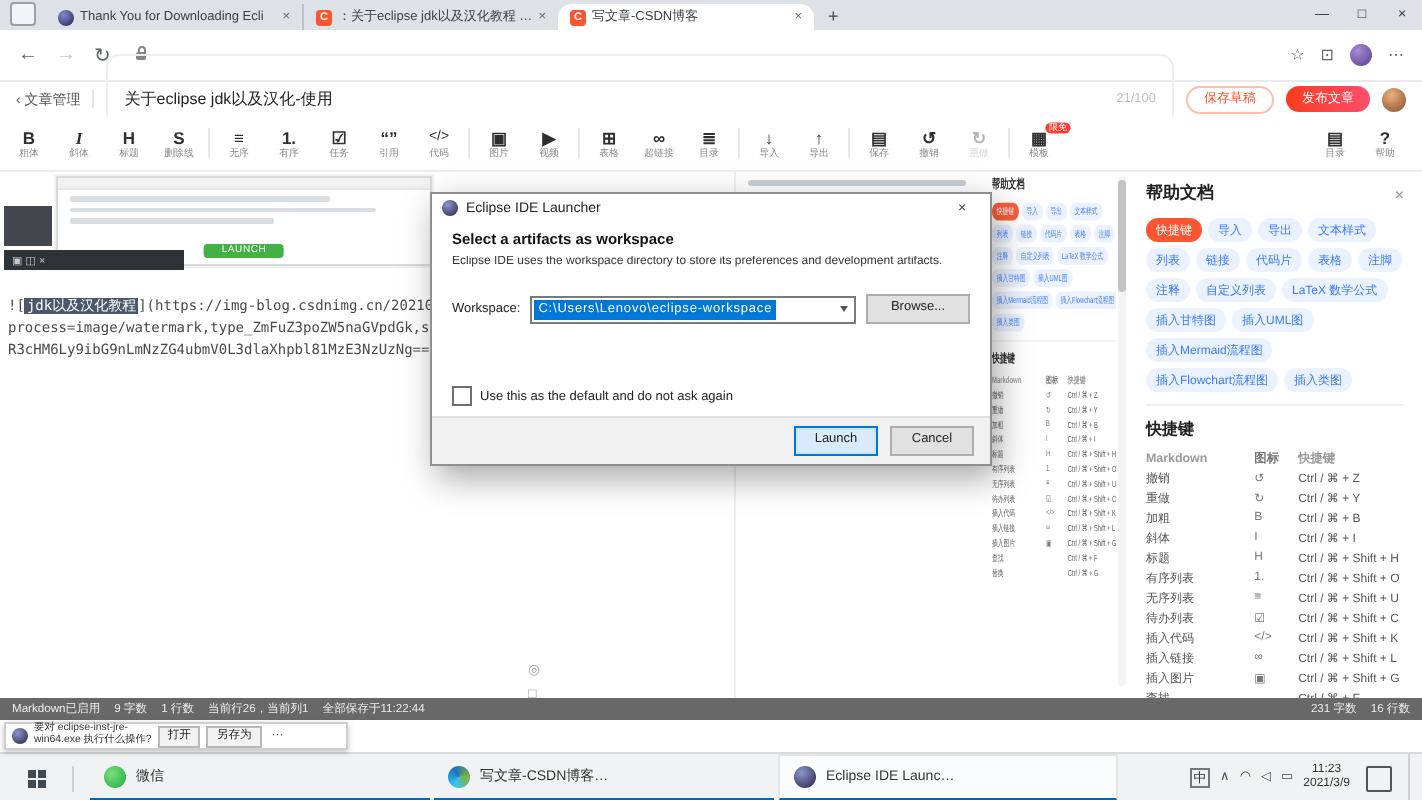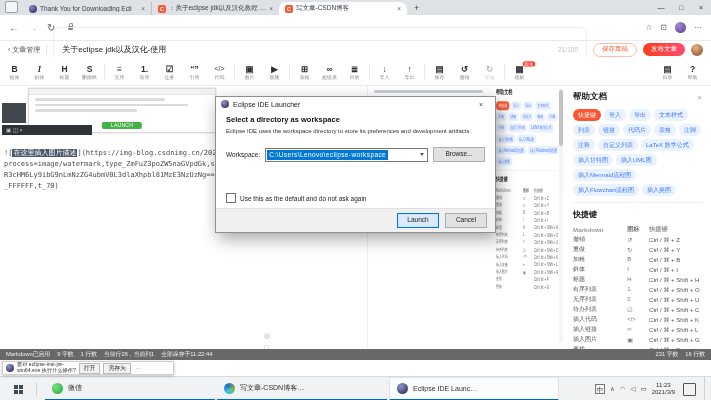--- a/index.html
+++ b/index.html
@@ -342,24 +342,23 @@
         <div class="shot">
           <div class="shot-bar"></div>
           <div class="sk" style="width:70%"></div>
           <div class="sk" style="width:82%"></div>
           <div class="sk" style="width:55%"></div>
           <span class="launch">LAUNCH</span>
         </div>
         <div class="img-bar">▣ ◫ ×</div>
       </div>
       <div id="md-lines">
-          <div class="md-line">![<span class="sel">在这里插入图片描述</span>](https://img-blog.csdnimg.cn/20210309112</div>
+          <div class="md-line">![<span class="sel">jdk以及汉化教程</span>](https://img-blog.csdnimg.cn/20210309112</div>
           <div class="md-line">process=image/watermark,type_ZmFuZ3poZW5naGVpdGk,shado</div>
           <div class="md-line">R3cHM6Ly9ibG9nLmNzZG4ubmV0L3dlaXhpbl81MzE3NzUzNg==,</div>
-          <div class="md-line">_FFFFFF,t_70)</div>
         </div>
       <div class="ghosts">
         <span>◎</span>
         <span>□</span>
       </div>
     </div>
 
     <div class="preview-pane">
       <div id="pv-lines">
           <div class="pv-bar" style="width: 92%;"></div>
@@ -566,21 +565,21 @@
       </div>
   </div>
 
   <div class="dialog">
     <div class="dlg-title">
       <span class="dlg-ico"></span>
       <span class="dlg-tt">Eclipse IDE Launcher</span>
       <span class="dlg-x">×</span>
     </div>
     <div class="dlg-body">
-      <div class="dlg-h">Select a directory as workspace</div>
+      <div class="dlg-h">Select a artifacts as workspace</div>
       <div class="dlg-desc">Eclipse IDE uses the workspace directory to store its preferences and development artifacts.</div>
       <div class="ws-row">
         <span class="ws-label">Workspace:</span>
         <div class="ws-combo">
           <span class="ws-value">C:\Users\Lenovo\eclipse-workspace</span>
           <span class="ws-caret"></span>
         </div>
         <span class="btn-browse">Browse...</span>
       </div>
       <div class="chk-row">

